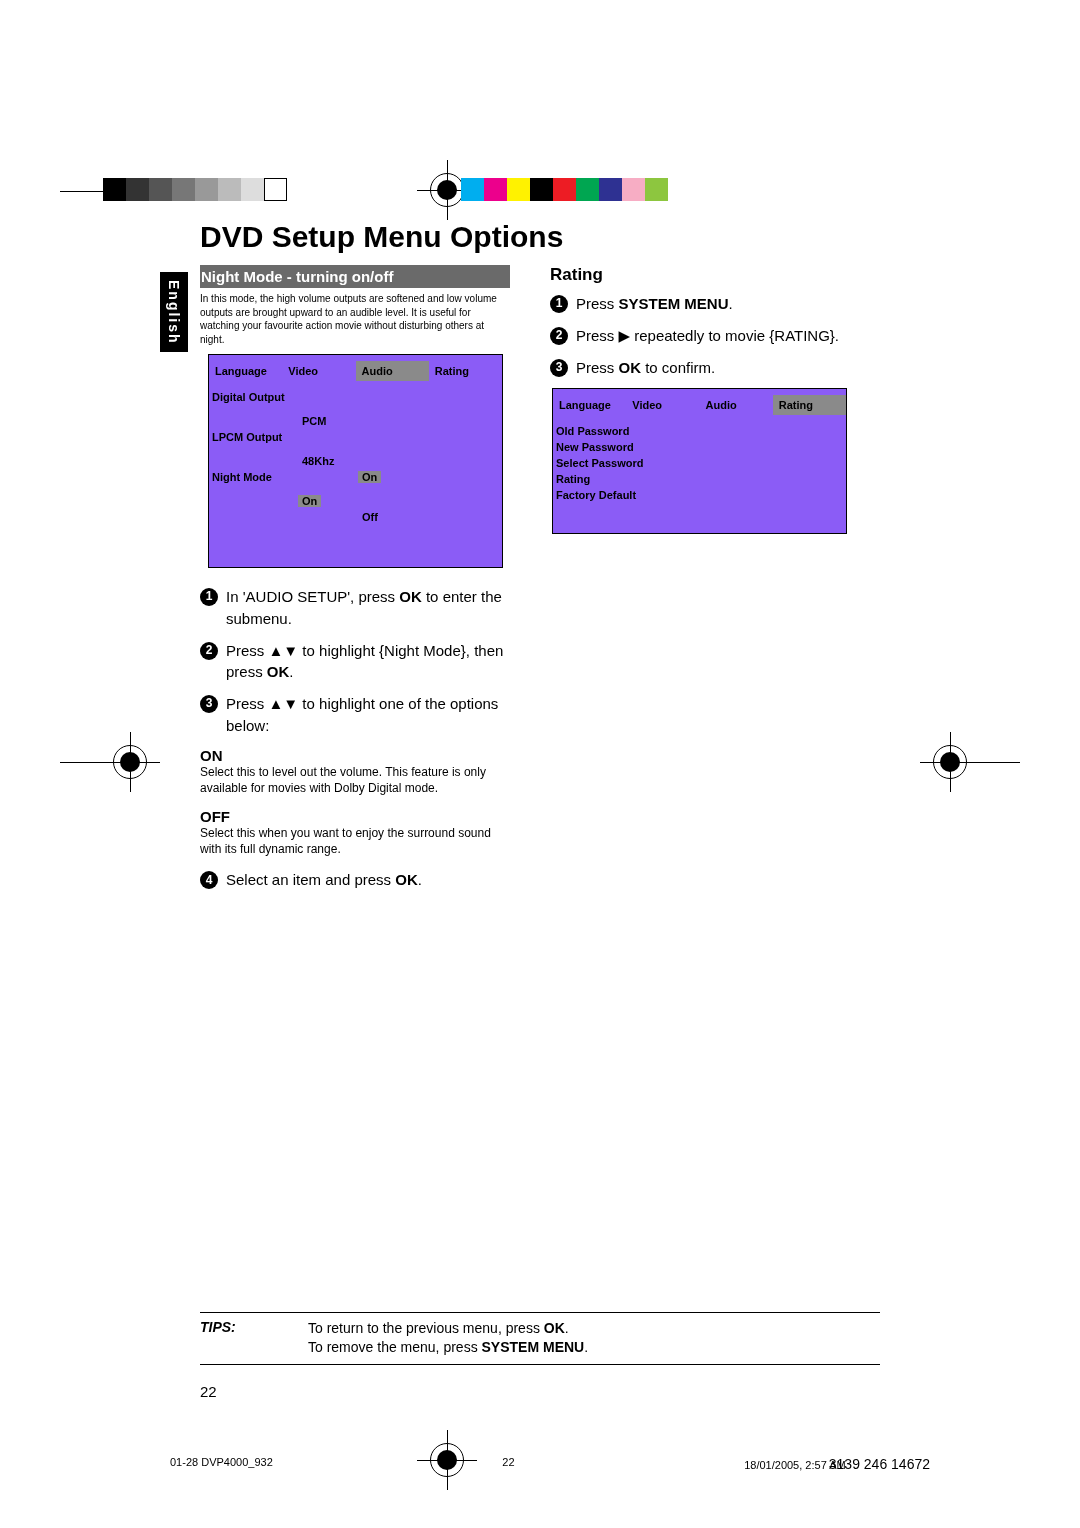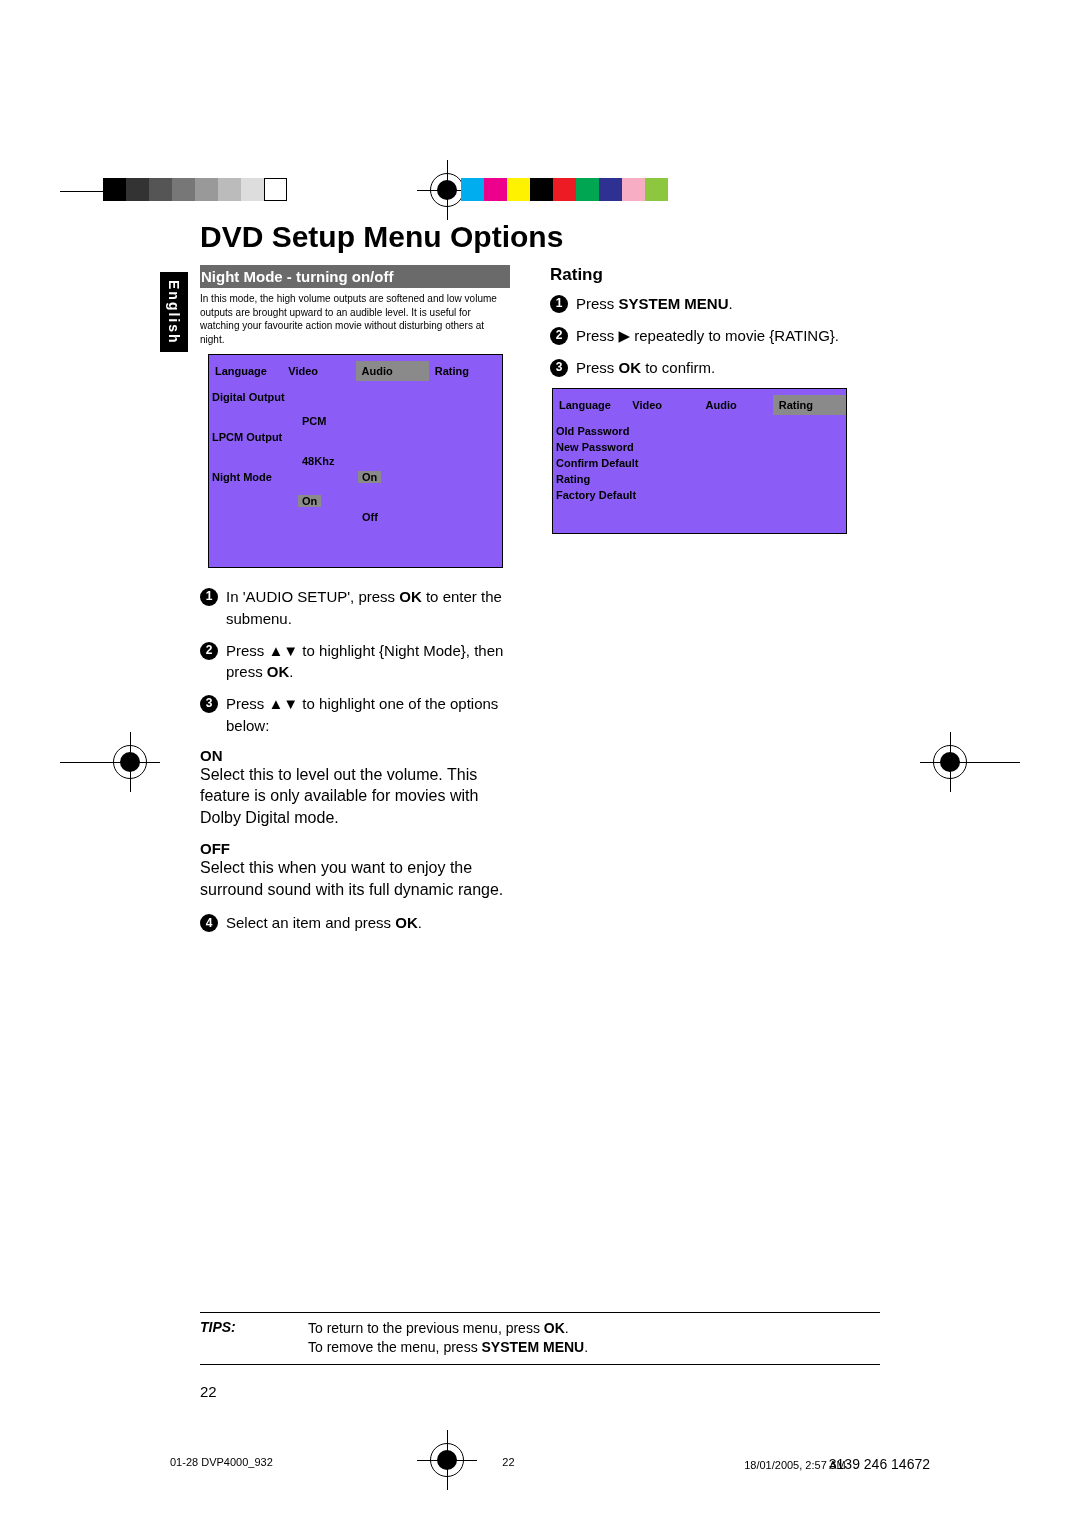--- a/index.html
+++ b/index.html
@@ -66,21 +66,21 @@
   .menu-row .hl { background:#8a8a8a; padding:0 4px; margin-left:-4px;}
   .steps { font-size:15px; line-height:1.45; }
   .step { display:flex; margin-bottom:10px; }
   .stepnum {
     width:18px; height:18px; border-radius:50%; background:#000; color:#fff;
     font-size:12px; display:flex; align-items:center; justify-content:center;
     flex-shrink:0; margin-right:8px; margin-top:2px; font-weight:bold;
   }
   .step-body { flex:1; }
   .opt-label { font-weight:bold; font-size:15px; margin-top:4px; }
-  .opt-text { font-size:16px; line-height:1.35; margin-bottom:12px; }
+  .opt-text { font-size:12px; line-height:1.35; margin-bottom:12px; }
   .tips-box {
     position:absolute; left:50px; bottom:0px; width:680px;
     border-top:1px solid #000; border-bottom:1px solid #000;
     padding:6px 0; font-size:14px;
     display:flex;
   }
   .tips-label { font-style:italic; font-weight:bold; width:100px; }
   .tips-text { flex:1; line-height:1.4;margin-left:8px; }
   .page-num { position:absolute; left:50px; bottom:-30px; font-size:15px; }
   
@@ -222,21 +222,21 @@
         <div class="hl">Rating</div>
       </div>
       <div style="height:8px"></div>
       <div class="menu-row">
           <div>Old Password</div>
         </div>
       <div class="menu-row">
           <div>New Password</div>
         </div>
       <div class="menu-row">
-          <div>Confirm Default</div>
+          <div>Select Password</div>
         </div>
       <div class="menu-row">
           <div>Rating</div>
         </div>
       <div class="menu-row">
           <div>Factory Default</div>
         </div>
     </div>
   </div>
 

